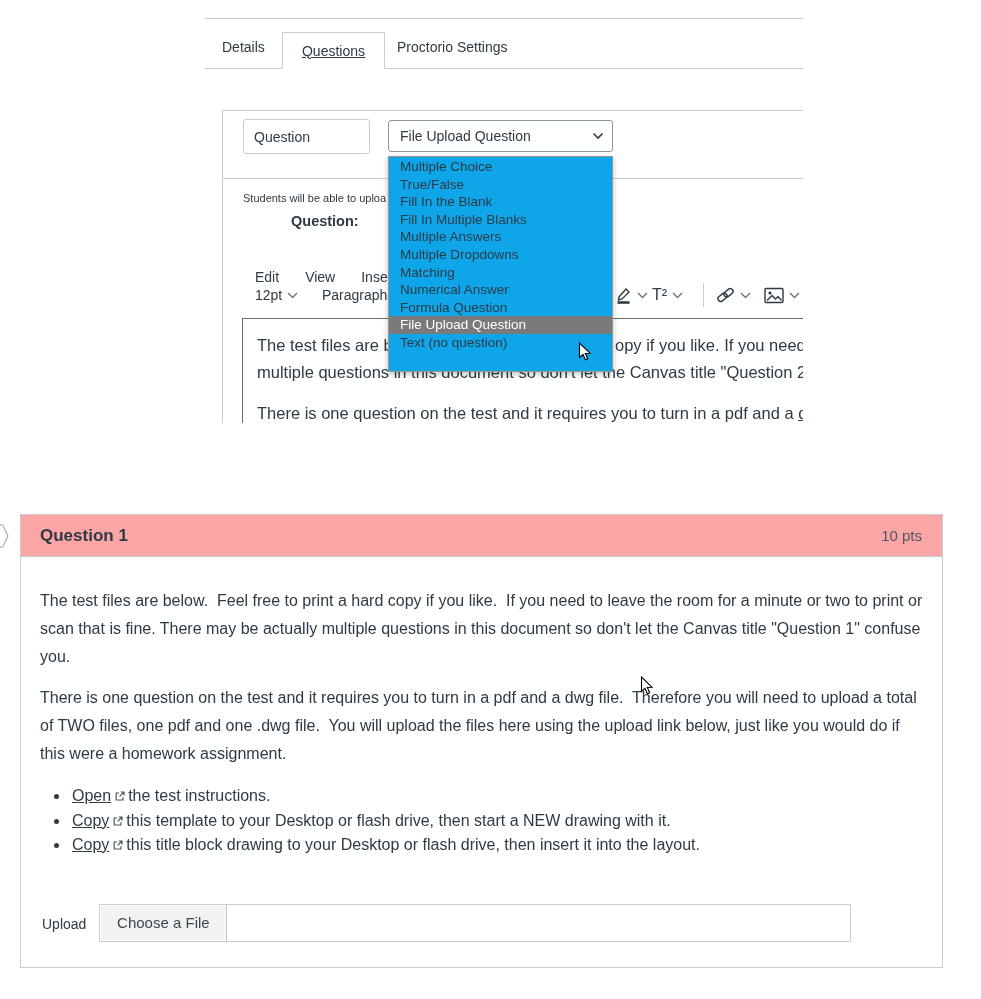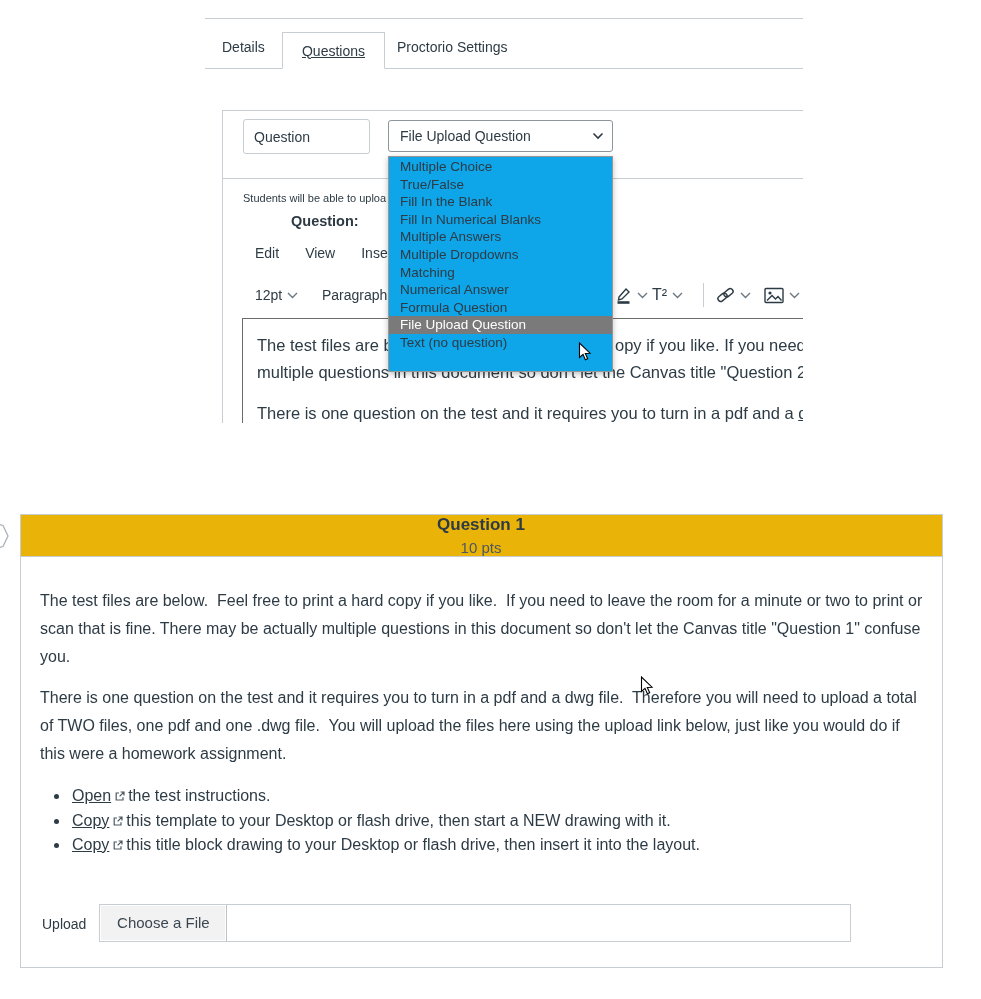--- a/index.html
+++ b/index.html
@@ -27,38 +27,38 @@
 
   .dropdown { position:absolute; left:388px; top:156px; width:225px; height:216px;
     background:#0ea5e9; border:1px solid #979797; box-shadow:0 2px 6px rgba(0,0,0,.25);
     z-index:6; font-size:13.5px; padding-top:1px; }
   .dd-item { height:17.6px; line-height:17.6px; padding-left:11px; white-space:nowrap; cursor:pointer; }
   .dd-item.selected { background:#7a7a7a; color:#fff; }
 
   .hint { position:absolute; left:243px; top:192px; font-size:11px; color:#2d3b45; white-space:nowrap; }
   .q-label { position:absolute; left:243px; top:213px; font-size:14.5px; font-weight:bold;margin-left:48px; }
   .menu-row { position:absolute; left:255px; top:245px; display:flex; gap:26px; font-size:14px; color:#2d3b45; }
-  .menu-row span { cursor:pointer; }
+  .menu-row span { cursor:pointer;margin-top:24px; }
 
   .toolbar { position:absolute; left:0; top:282px; width:803px; height:28px; font-size:14px; color:#2d3b45; }
   .tb-item { position:absolute; display:flex; align-items:center; gap:5px; cursor:pointer; height:26px; }
   .tb-divider { position:absolute; left:703px; top:1px; height:24px; border-left:1px solid #c7cdd1; }
   .chev { display:inline-block; }
 
   .content-box { position:absolute; left:242px; top:318px; width:561px; height:105px;
     border-left:1px solid #6b6b6b; border-top:1px solid #6b6b6b; background:#fff; font-size:16.5px; }
   .content-box .frag { position:absolute; white-space:nowrap; }
 
   .cursor-svg { position:absolute; z-index:9; }
 
   
   .preview { position:absolute; left:20px; top:514px; width:923px; height:454px;
     border:1px solid #c7cdd1; background:#fff; }
-  .preview-header { height:42px; background:#eab308; border-bottom:1px solid #c7cdd1;
-    display:flex; align-items:center; justify-content:space-between; padding:0 20px 0 19px;flex-direction:column; }
+  .preview-header { height:42px; background:#fca5a5; border-bottom:1px solid #c7cdd1;
+    display:flex; align-items:center; justify-content:space-between; padding:0 20px 0 19px; }
   .preview-title { font-size:17px; font-weight:bold; color:#2d3b45; }
   .preview-pts { font-size:15px; color:#4c5861; }
   .preview-body { padding:30px 18px 0 19px; font-size:16px; line-height:28px; color:#2d3b45; }
   .preview-body p { white-space:pre-wrap; max-width:902px; margin-bottom:13px; }
   .preview-body ul { margin:16px 0 0 9px; padding-left:21px; }
   .preview-body li { line-height:24.5px; padding-left:2px; }
   .body-link { color:#2d3b45; text-decoration:underline; cursor:pointer; }
   .ext-icon { display:inline-block; margin:0 3px 0 4px; }
 
   .upload-row { display:flex; margin-top:46px; }
@@ -159,21 +159,21 @@
       <span class="frag" style="left:14px; top:17px;">The test files are b</span>
       <span class="frag" style="left:372px; top:17px;">opy if you like.  If you need</span>
       <span class="frag" style="left:14px; top:44px;">multiple questions in this document so don't let the Canvas title "Question 2</span>
       <span class="frag" style="left:14px; top:85px;"><span>There is one question on the test and it requires you to turn in a pdf and a </span><span style="text-decoration:underline;">dw</span></span>
     </div>
 
     <div class="dropdown">
       <div class="dd-item">Multiple Choice</div>
       <div class="dd-item">True/False</div>
       <div class="dd-item">Fill In the Blank</div>
-      <div class="dd-item">Fill In Numerical Blanks</div>
+      <div class="dd-item">Fill In Multiple Blanks</div>
       <div class="dd-item">Multiple Answers</div>
       <div class="dd-item">Multiple Dropdowns</div>
       <div class="dd-item">Matching</div>
       <div class="dd-item">Numerical Answer</div>
       <div class="dd-item">Formula Question</div>
       <div class="dd-item selected">File Upload Question</div>
       <div class="dd-item">Text (no question)</div>
     </div>
 
     <svg class="cursor-svg" style="left:578px; top:342px;" width="14" height="20" viewBox="0 0 14 20">

